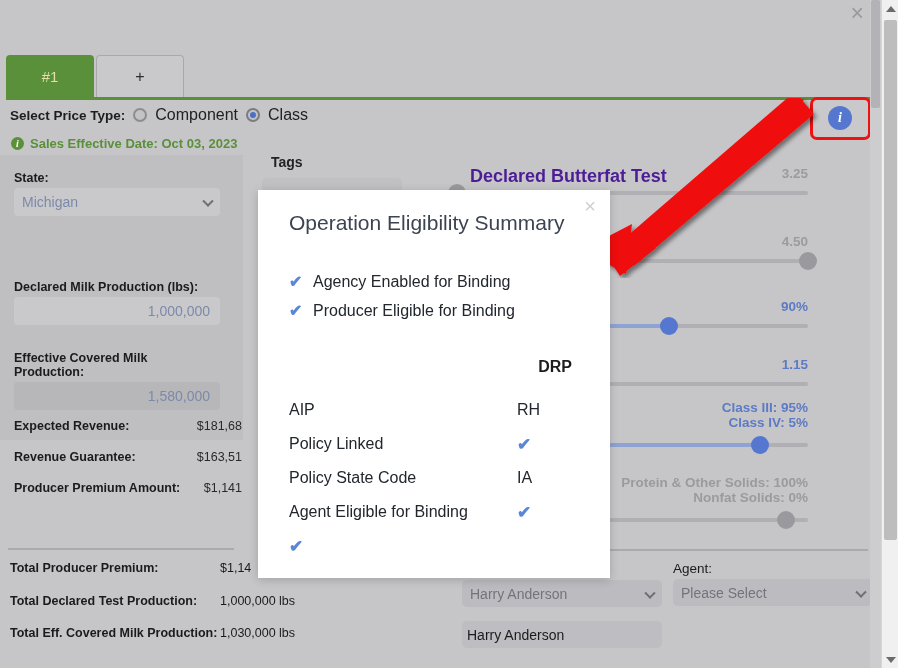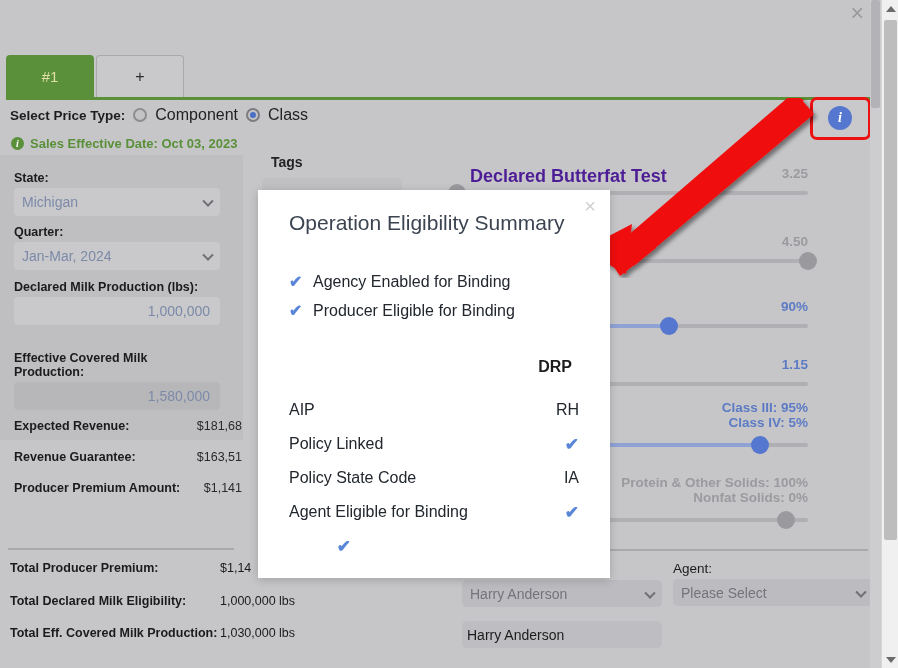--- a/index.html
+++ b/index.html
@@ -259,21 +259,21 @@
     position: absolute; right: 38px; top: 168px;
     font-size: 16px; color: #1d1d1d; font-weight: 700;
   }
   .pop-table { position: absolute; left: 31px; top: 203px; width: 290px; }
   .pop-tr {
     display: flex; align-items: center;
     height: 34px; font-size: 16px; color: #22272e; gap: 20px;
   }
   .pop-tr .k { flex: 1; }
   .pop-tr .v {
-    width: 62px; text-align: right; font-size: 16px; color: #22272e;
+    width: 62px; text-align: left; font-size: 16px; color: #22272e;
   }
   .pop-tr .v.tickv { color: #5a86d8; font-weight: 700; font-size: 17px; }
 
   
   .sb-outer {
     position: absolute; right: 0; top: 0; width: 17px; height: 668px;
     background: #f0f0f0; border-left: 1px solid #d6d6d6;
   }
   .sb-outer .arrow-up, .sb-outer .arrow-dn {
     position: absolute; left: 0; width: 17px; height: 17px;
@@ -338,27 +338,20 @@
   <div class="left-panel"></div>
 
   <div class="field" style="top:171px">
     <span class="field-label">State:</span>
     <div class="field-input">
       <span>Michigan</span>
       <span class="chev"></span>
     </div>
   </div>
 
-  <div class="field" style="top:225px">
-    <span class="field-label">Quarter:</span>
-    <div class="field-input">
-      <span>Jan-Mar, 2024</span>
-      <span class="chev"></span>
-    </div>
-  </div>
 
   <div class="field" style="top:280px">
     <span class="field-label">Declared Milk Production (lbs):</span>
     <div class="field-input num">
       <span>1,000,000</span>
     </div>
   </div>
 
   <div class="field" style="top:351px">
     <span class="field-label">Effective Covered Milk Production:</span>
@@ -383,21 +376,21 @@
     <span class="val">$1,141</span>
   </div>
 
   <div class="divider"></div>
 
   <div class="total-row" style="top:561px">
     <span class="lbl">Total Producer Premium:</span>
     <span class="val">$1,14</span>
   </div>
   <div class="total-row" style="top:594px">
-    <span class="lbl">Total Declared Milk Eligibility:</span>
+    <span class="lbl">Total Declared Test Production:</span>
     <span class="val">1,000,000 lbs</span>
   </div>
   <div class="total-row" style="top:626px">
     <span class="lbl">Total Eff. Covered Milk Production:</span>
     <span class="val">1,030,000 lbs</span>
   </div>
 
   <div class="slider-area">
 
     <div class="slider-block" style="top:16px">

